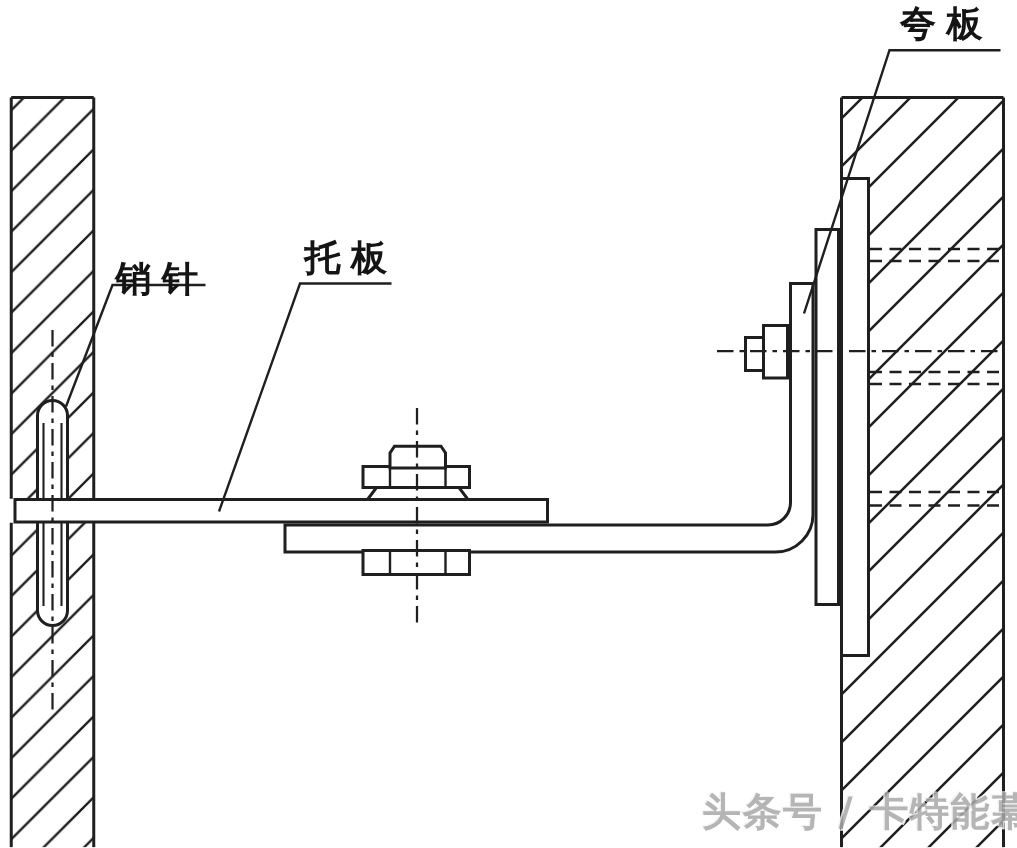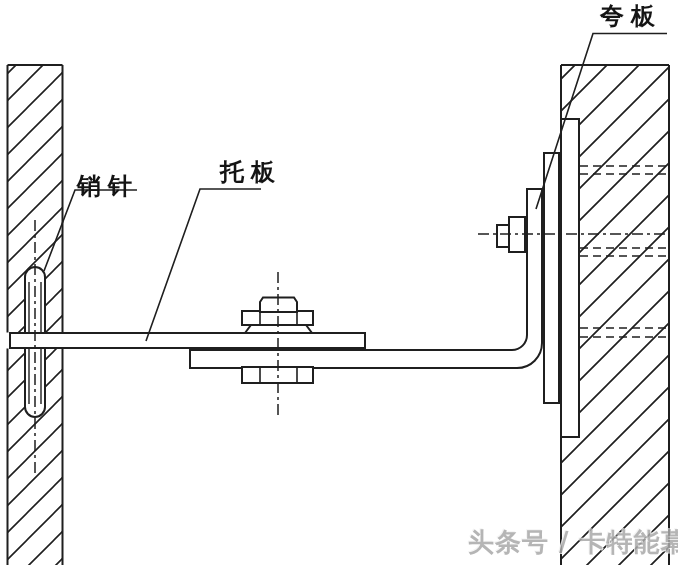--- a/index.html
+++ b/index.html
@@ -94,16 +94,16 @@
       <path d="M667,33.5 H593 L536,209"></path>
       <path d="M137,190 H75 L44,271"></path>
       <path d="M261,189 H200 L146,341"></path>
     </g>
   </svg>
 
   <div class="callout" style="left:600px;top:4px;">夸板</div>
 
   <div class="callout" style="left:77px;top:158px;margin-top:16px;">销针</div>
 
-  <div class="callout" style="left:220px;top:160px;">托板</div>
+  <div class="callout" style="left:203px;top:160px;">托板</div>
 
   <div class="watermark">头条号 / 卡特能幕墙</div>
 </div>
 
 </body></html>

